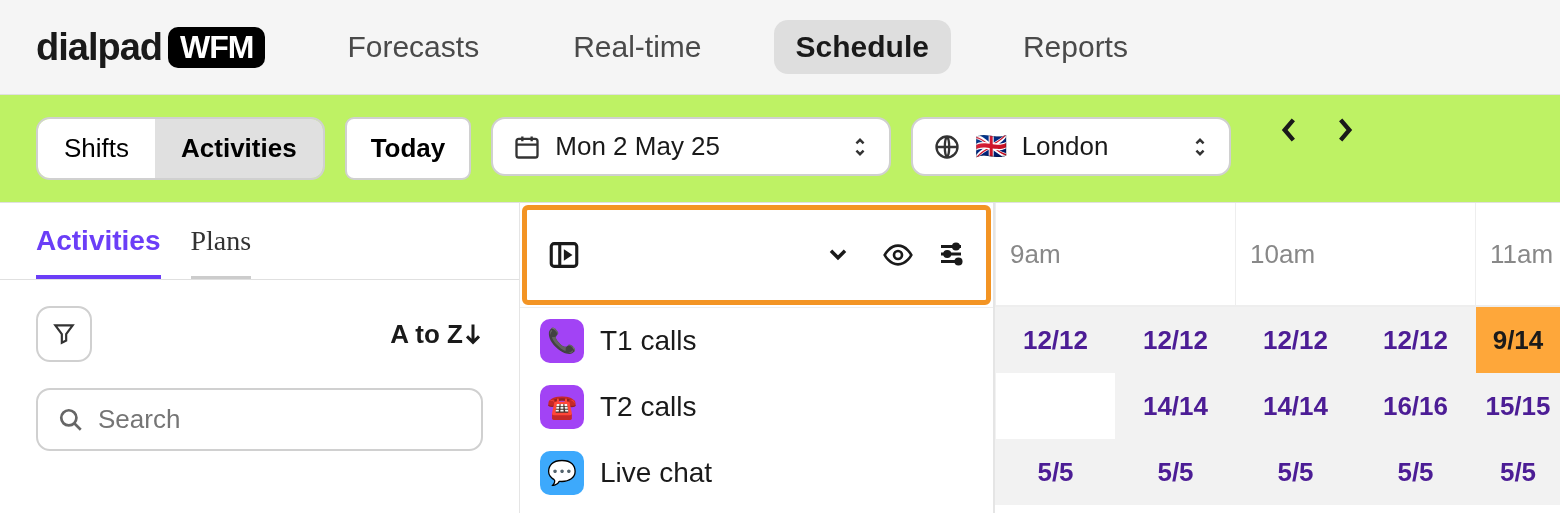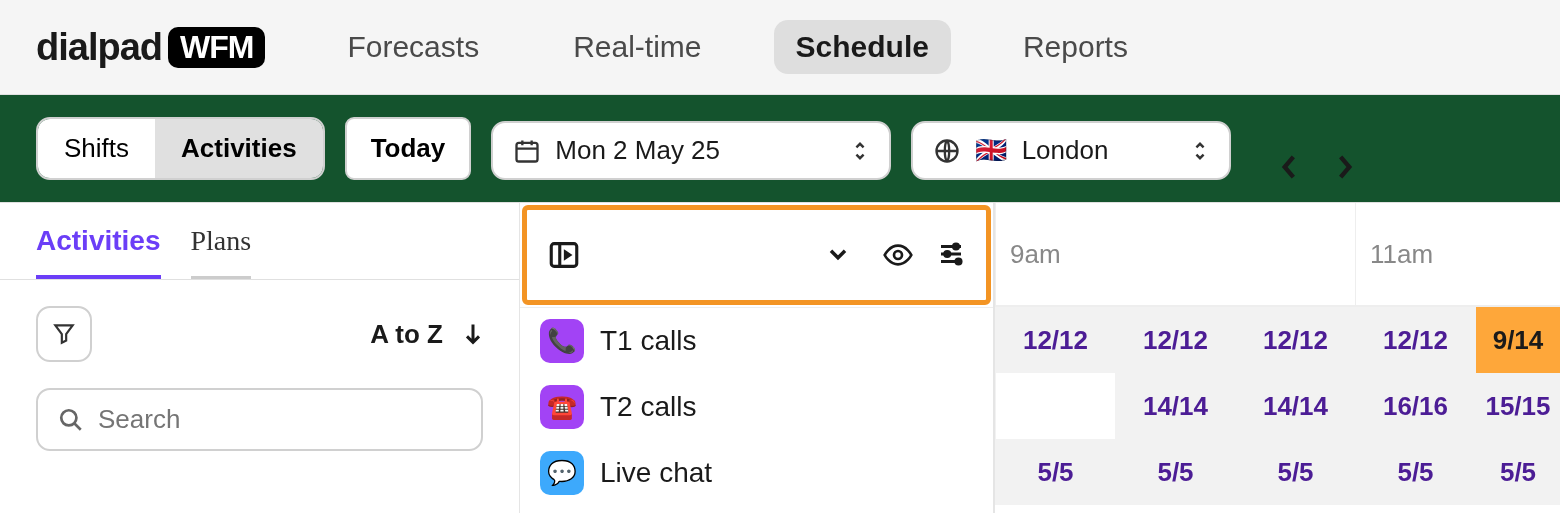--- a/index.html
+++ b/index.html
@@ -51,24 +51,24 @@
       border-radius: 14px;
       cursor: pointer;
     }
     .nav-tab.active {
       background: #dedede;
       color: #1a1a1a;
       font-weight: 600;
     }
     .toolbar {
       display: flex;
-      align-items: flex-end;
+      align-items: flex-start;
       padding: 22px 36px;
       gap: 20px;
-      background: #14532d;
+      background: #bef264;
       border-bottom: 1px solid #e0e0e0;
     }
     .segmented {
       display: flex;
       border: 2px solid #d0d0d0;
       border-radius: 14px;
       overflow: hidden;
     }
     .seg-btn {
       padding: 14px 26px;
@@ -161,21 +161,21 @@
       border-radius: 14px;
       display: flex;
       align-items: center;
       justify-content: center;
       cursor: pointer;
       background: #fff;
     }
     .sort-btn {
       display: flex;
       align-items: center;
-      gap: 20px;
+      gap: 0;
       font-size: 26px;
       font-weight: 600;
       cursor: pointer;
     }
     .search-box {
       margin: 6px 36px;
       border: 2px solid #d0d0d0;
       border-radius: 14px;
       padding: 14px 20px;
       display: flex;
@@ -438,20 +438,21 @@
           </div>
         <span>Live chat</span>
       </div>
     </div>
   </div>
 
   <div class="timeline">
     <div class="time-header">
       <div class="time-col" style="width:120px;">9am</div>
       <div class="time-col" style="width:120px;border-left:none;"></div>
+      <div class="time-col" style="width:120px;">10am</div>
       <div class="time-col" style="width:120px;border-left:none;"></div>
       <div class="time-col" style="width:85px;">11am</div>
     </div>
     <div class="data-rows" id="data-rows-container">
         <div class="data-row">
           <div class="data-cell cell-gray" style="width: 120px;">12/12</div>
           <div class="data-cell cell-gray" style="width: 120px;">12/12</div>
           <div class="data-cell cell-gray" style="width: 120px;">12/12</div>
           <div class="data-cell cell-gray" style="width: 120px;">12/12</div>
           <div class="data-cell cell-orange" style="width: 85px;">9/14</div>

